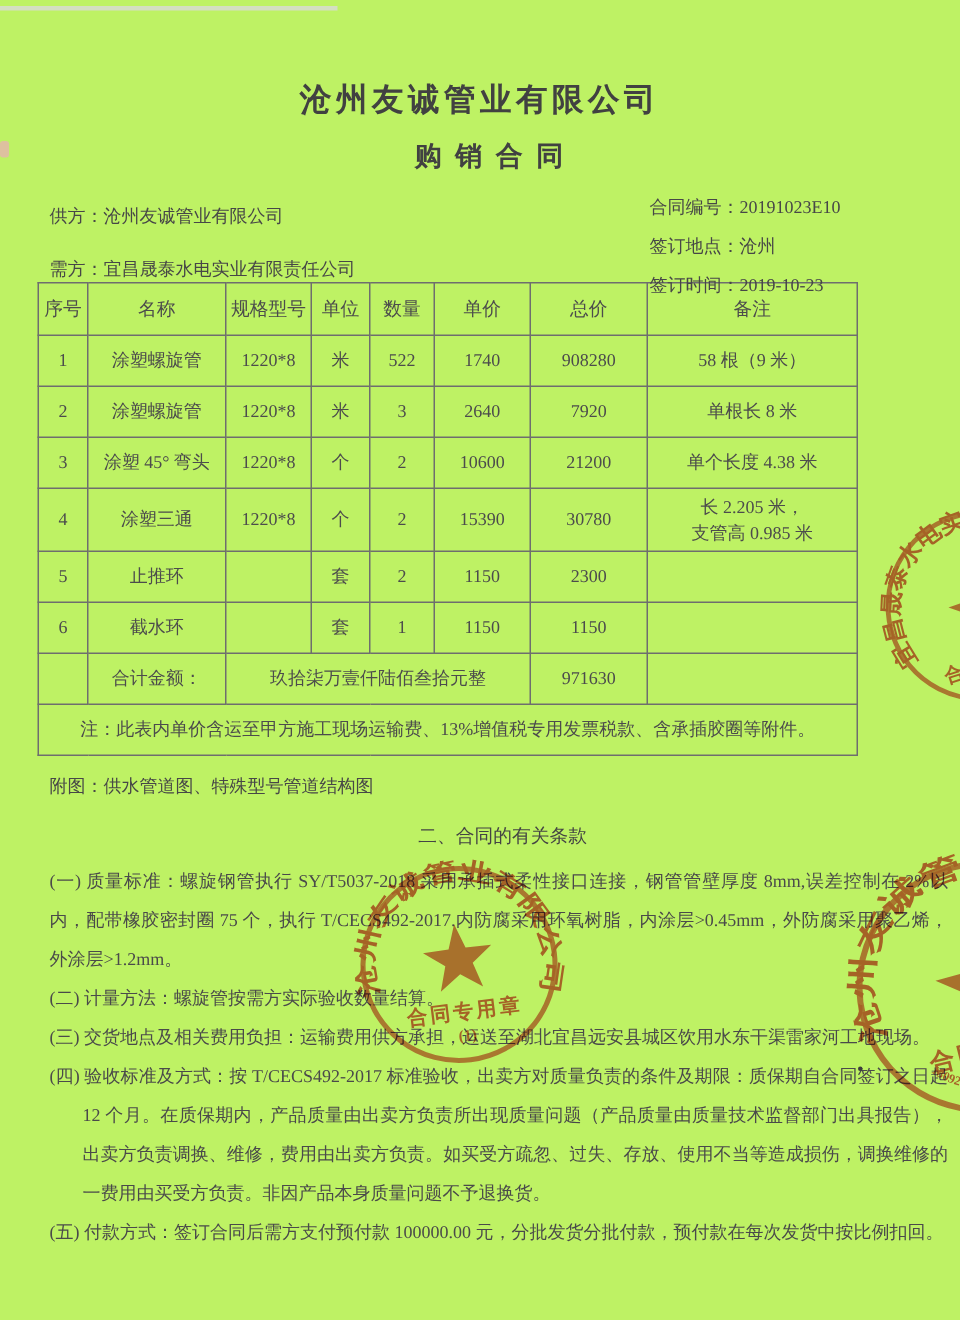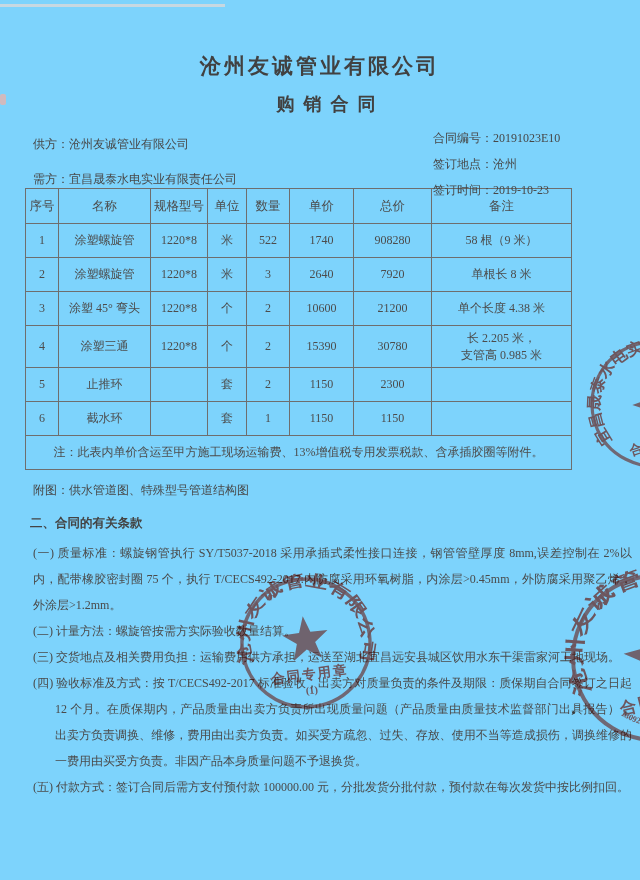--- a/index.html
+++ b/index.html
@@ -4,21 +4,21 @@
 <style>
   html,body{margin:0;padding:0;}
   body{
     width:640px;height:880px;
     background:#e9e9e9;
     font-family:"Liberation Serif","DejaVu Serif",serif;
     -webkit-font-smoothing:antialiased;
   }
   .page{
     position:relative;width:640px;height:880px;overflow:hidden;
-    background:#7dd3fc;color:#474747;
+    background:#bef264;color:#474747;
   }
   
   .scan-line{position:absolute;left:0;top:4px;width:225px;height:3px;background:#d9d9d9;opacity:.8;}
   .red-fleck{position:absolute;left:0;top:94px;width:6px;height:11px;background:#e5b4ae;border-radius:2px;opacity:.8;}
   .ink-dot{position:absolute;left:572px;top:711px;width:3px;height:3px;background:#3c3c3c;border-radius:50%;}
 
   .title{margin-top:52px;text-align:center;font-size:21px;font-weight:bold;letter-spacing:3px;color:#414141;}
   .subtitle{margin-top:12px;text-align:center;font-size:18px;font-weight:bold;letter-spacing:9px;color:#414141;padding-left:21px;}
 
   .info{position:relative;margin:14px 30px 0 33px;font-size:12px;height:52px;}
@@ -39,21 +39,21 @@
   }
   table.items th{height:30px;font-size:12.5px;}
   table.items td{height:29px;}
   tr.tall td{height:37px;}
   tr.total td{height:29px;}
   td.note-cell{text-align:left;padding:10px 8px;height:24px;font-size:12px;}
   .rk div:empty{display:none;}
   .rk{line-height:1.35;}
 
   .attach{margin:12px 0 0 33px;font-size:12px;}
-  .sec2{margin:16px 0 0 30px;font-size:12.5px;font-weight:bold;color:#444;}
+  .sec2{margin:16px 0 0 30px;font-size:12.5px;font-weight:normal;color:#444;text-align:center;}
   .terms{margin:8px 8px 0 33px;width:599px;font-size:12px;line-height:26px;color:#4a4a4a;}
   .terms p{margin:0;text-align:justify;}
   .terms p.hang{padding-left:22px;text-indent:-22px;}
 
   .stamp{position:absolute;mix-blend-mode:multiply;opacity:.82;}
   .stamp svg text{font-family:"Liberation Serif","DejaVu Serif",serif;font-weight:bold;}
 </style>
 </head>
 <body>
 
@@ -163,20 +163,27 @@
     <tr>
       <td>6</td>
       <td>截水环</td>
       <td></td>
       <td>套</td>
       <td>1</td>
       <td>1150</td>
       <td>1150</td>
       <td class="rk"></td>
     </tr>
+    <tr class="total">
+      <td></td>
+      <td>合计金额：</td>
+      <td colspan="4">玖拾柒万壹仟陆佰叁拾元整</td>
+      <td>971630</td>
+      <td></td>
+    </tr>
     <tr>
       <td colspan="8" class="note-cell">注：此表内单价含运至甲方施工现场运输费、13%增值税专用发票税款、含承插胶圈等附件。</td>
     </tr>
   </tbody>
     </table>
 
   <div class="attach">附图：供水管道图、特殊型号管道结构图</div>
 
   <div class="sec2">二、合同的有关条款</div>
 

